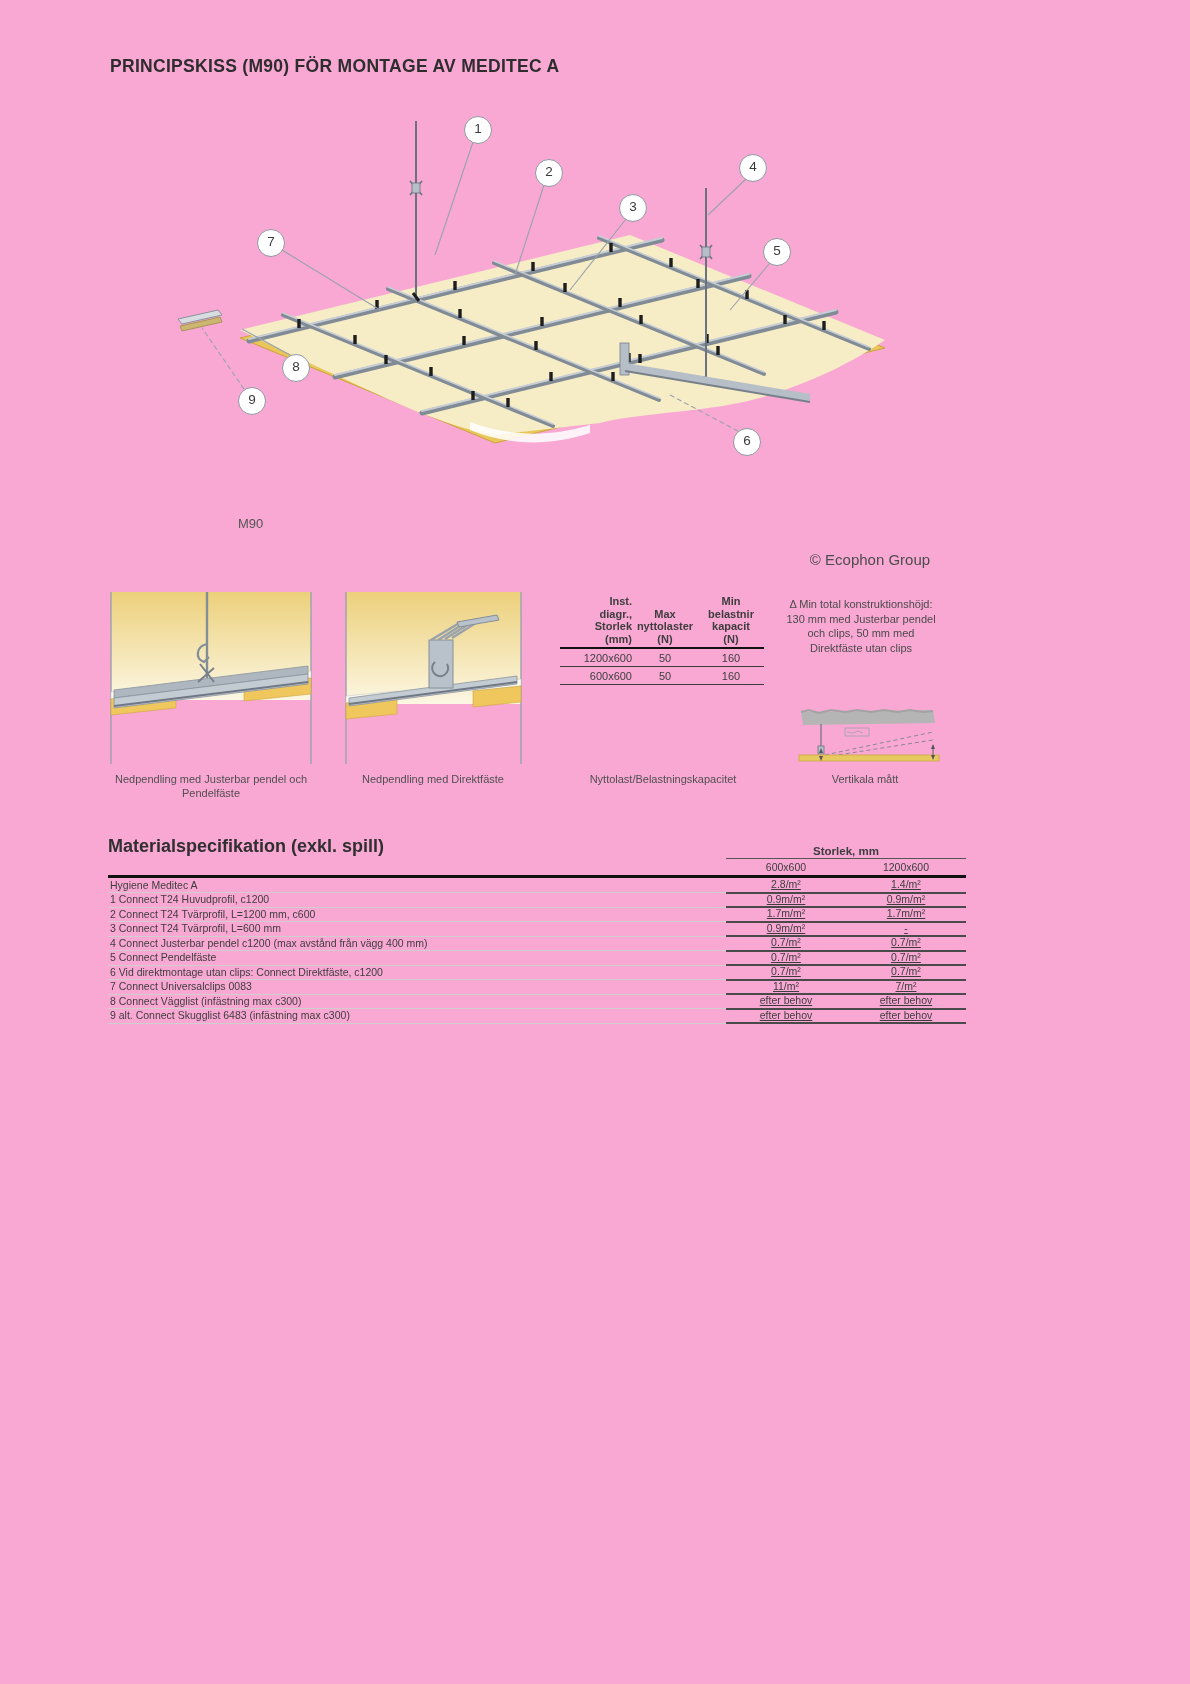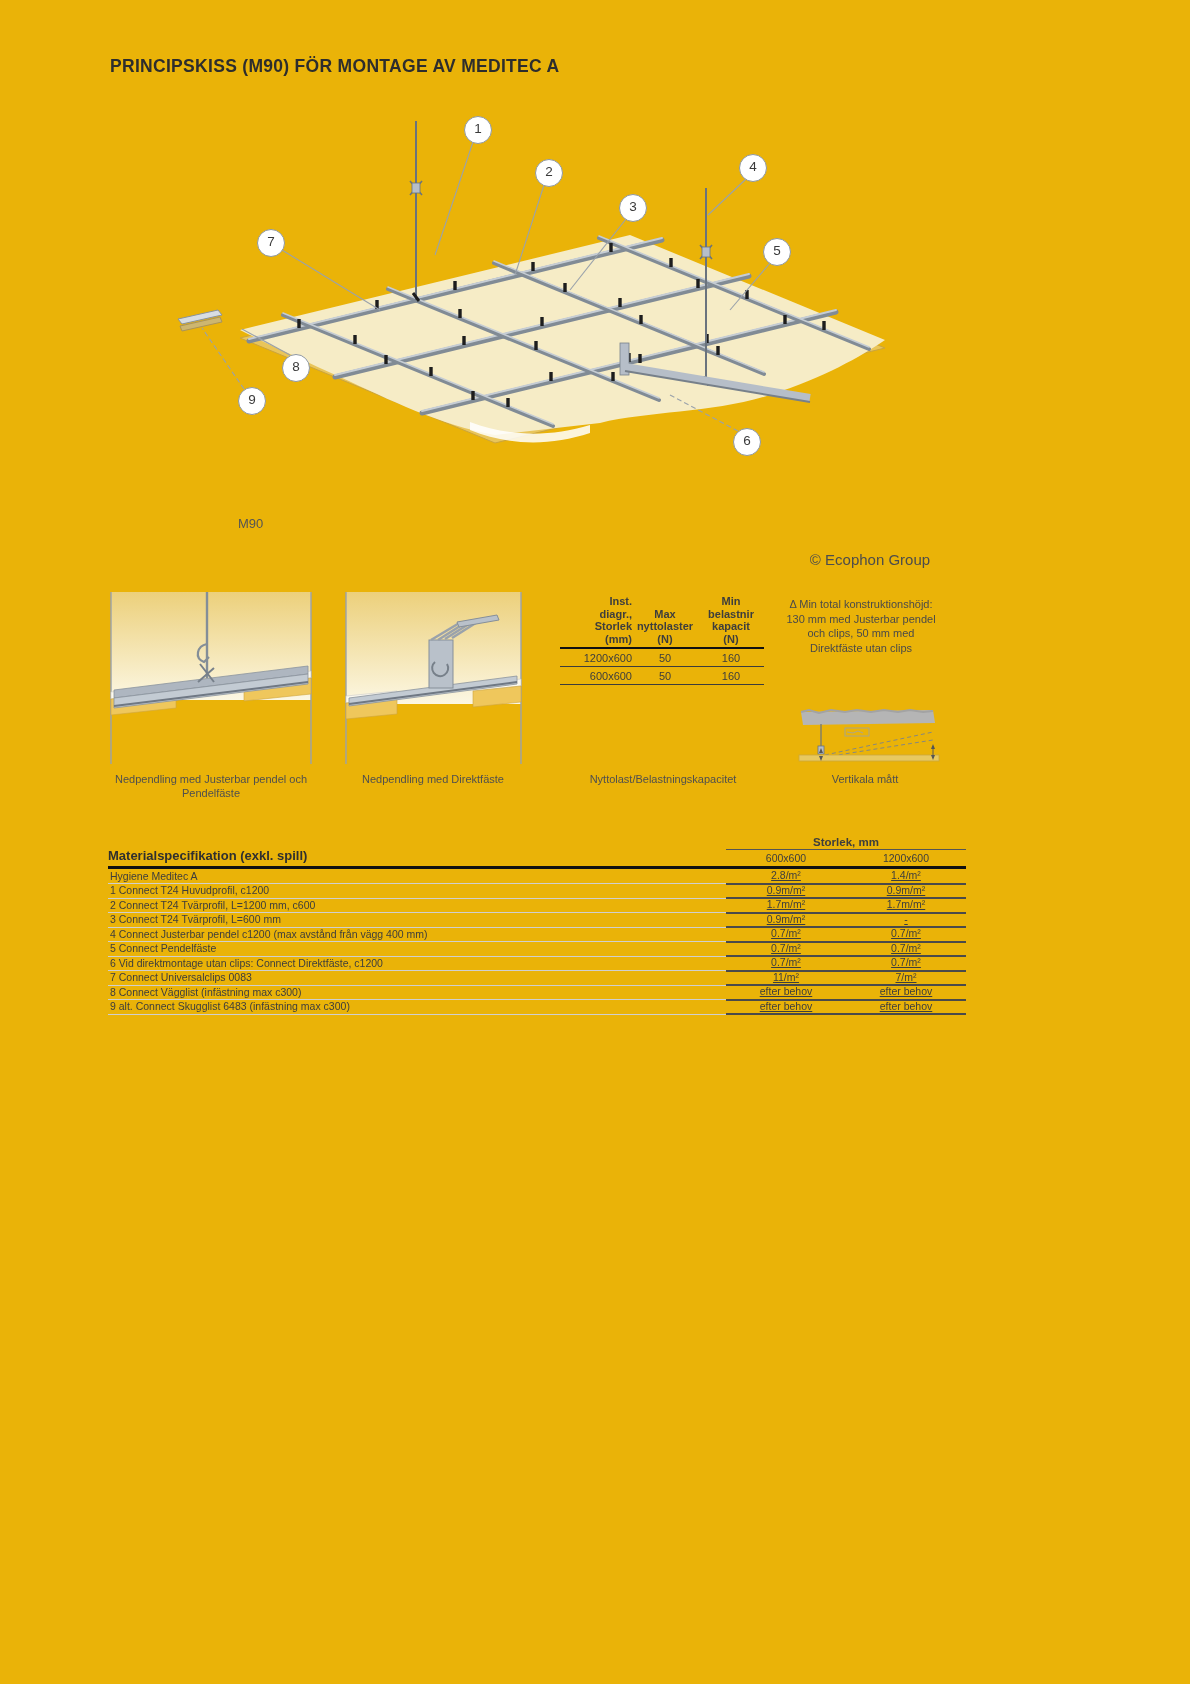--- a/index.html
+++ b/index.html
@@ -1,16 +1,16 @@
 <!DOCTYPE html>
 <html><head>
 <meta charset="utf-8">
 <style>
   html,body{margin:0;padding:0;background:#e8e8e8;}
-  .page{position:relative;width:1190px;height:1684px;background:#eab308;margin:0 auto;
+  .page{position:relative;width:1190px;height:1684px;background:#f9a8d4;margin:0 auto;
         font-family:"Liberation Sans", sans-serif;color:#4a4a4a;overflow:hidden;}
   .abs{position:absolute;}
   .page-title{left:110px;top:56px;font-size:17.5px;font-weight:bold;color:#2d2d2d;letter-spacing:.3px;}
   .m90{left:238px;top:516px;font-size:13px;color:#555;}
   .copyright{left:760px;top:551px;width:220px;text-align:center;font-size:15px;color:#4c4c4c;}
 
   
   .callout{width:26px;height:26px;border:1.4px solid #8f98a2;border-radius:50%;background:#fff;
            text-align:center;line-height:24px;font-size:13.5px;color:#3a3a3a;}
 
@@ -25,21 +25,21 @@
   .lt-head{display:flex;align-items:flex-end;border-bottom:2.5px solid #111;padding-bottom:2px;}
   .lt-h{white-space:pre-line;font-weight:bold;line-height:12.5px;}
   .lt-c1{width:72px;text-align:right;}
   .lt-c2{width:66px;text-align:center;}
   .lt-c3{width:66px;text-align:center;}
   .lt-row{display:flex;border-bottom:1.5px solid #3c3c3c;height:17px;align-items:center;}
 
   
   .mat-table{left:108px;top:836px;width:858px;font-size:10.5px;color:#3d3d3d;}
   .mt-head{display:flex;align-items:flex-end;}
-  .mt-title{flex:1;font-size:13px;font-weight:bold;color:#2f2f2f;padding-bottom:3px;}
+  .mt-title{flex:1;font-size:18px;font-weight:bold;color:#2f2f2f;padding-bottom:18px;}
   .mt-sizes{width:240px;}
   .mt-size-hdr{text-align:center;font-weight:bold;font-size:11.5px;border-bottom:1px solid #555;padding-bottom:1px;}
   .mt-size-cols{display:flex;}
   .mt-size-cols div{width:120px;text-align:center;padding:2px 0 2px;}
   .mt-thick{border-bottom:3px solid #111;}
   .mt-row{display:flex;height:14.5px;align-items:center;}
   .mt-label{flex:1;border-bottom:1px solid #cfcfcf;height:100%;display:flex;align-items:center;padding-left:2px;}
   .mt-val{width:120px;text-align:right;border-bottom:2px solid #4a4a4a;height:100%;
           display:flex;align-items:center;justify-content:center;text-decoration:underline;}
 </style>

